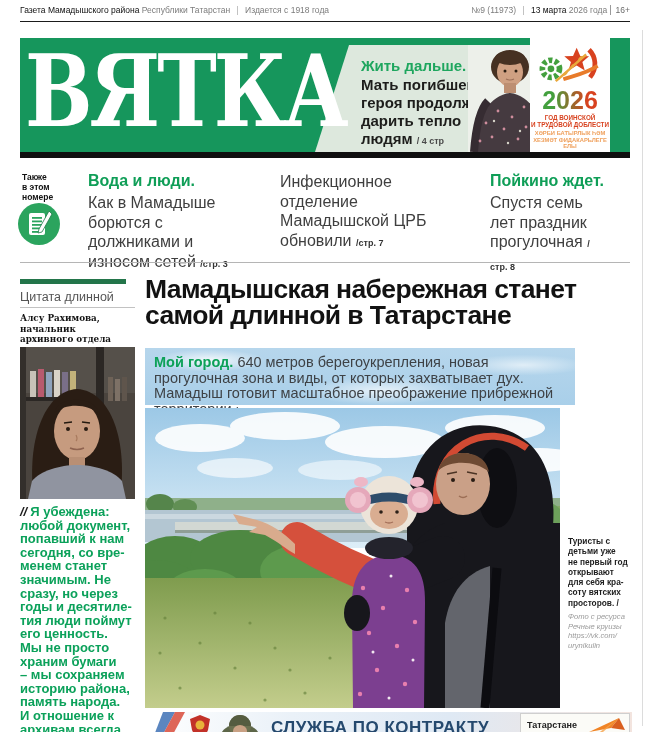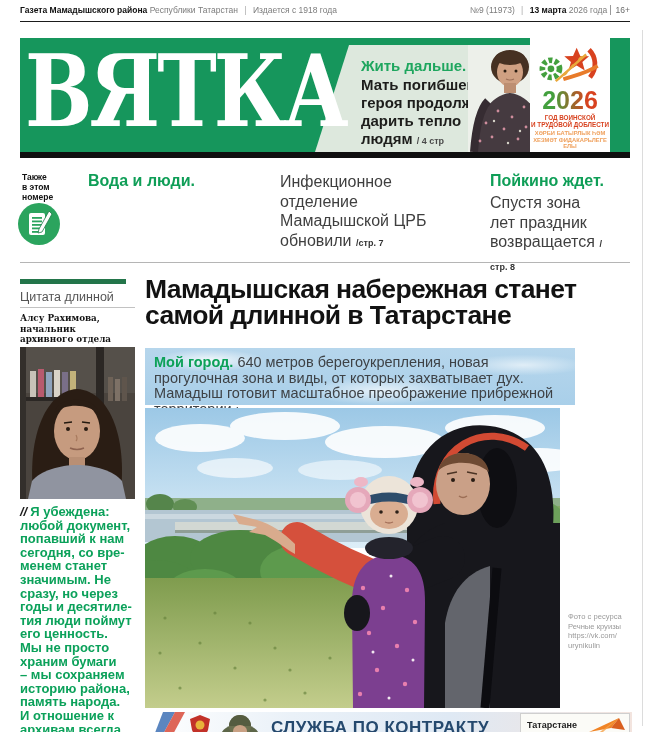--- a/index.html
+++ b/index.html
@@ -4,21 +4,21 @@
 <style>
   html,body{margin:0;padding:0;background:#fff;}
   .page{position:relative;width:650px;height:732px;overflow:hidden;background:#fff;
         font-family:"Liberation Sans",sans-serif;color:#222;}
   .pl{white-space:pre-line;}
 
   
   .topbar{position:absolute;left:20px;top:5px;width:610px;height:14px;font-size:8.5px;color:#7c7c7c;}
   .tb-left{position:absolute;left:0;top:0;}
   .tb-right{position:absolute;right:0;top:0;}
-  .tb-bold{color:#101010;font-weight:bold;}
+  .tb-bold{color:#101010;font-weight:normal;}
   .tb-sep{margin:0 4px;color:#aaa;}
   .tb-age{border-left:1px solid #9a9a9a;padding-left:5px;margin-left:0;color:#6b6b6b;}
   .topbar-rule{position:absolute;left:20px;top:21px;width:610px;border-top:1.5px solid #1b1b1b;}
 
   
   .masthead{position:absolute;left:20px;top:38px;width:610px;height:114px;background:#16965c;}
   .mast-bar{position:absolute;left:20px;top:152px;width:610px;height:6px;background:#0f0f0f;}
   .logo{position:absolute;left:5px;top:3px;z-index:2;font-family:"DejaVu Serif",serif;font-weight:bold;
         font-size:80px;line-height:80px;letter-spacing:-3px;color:#ffffff;
         transform:scaleY(1.25);transform-origin:0 0;}
@@ -68,21 +68,21 @@
         background:
           radial-gradient(ellipse 80px 16px at 15% 22%, rgba(255,255,255,.85), transparent 70%),
           radial-gradient(ellipse 110px 20px at 55% 75%, rgba(255,255,255,.7), transparent 70%),
           radial-gradient(ellipse 90px 15px at 88% 30%, rgba(255,255,255,.6), transparent 70%),
           linear-gradient(180deg,#b6d6ec,#a9cfe9);}
   .sf-kicker{font-weight:bold;color:#0ca158;margin-top:42px;}
   .sf-ref{font-size:9px;font-weight:bold;color:#333;}
   .main-photo{position:absolute;left:145px;top:408px;width:415px;height:300px;}
   .caption{position:absolute;left:568px;top:536px;width:66px;font-size:8.3px;line-height:10.3px;
         font-weight:bold;color:#1d1d1d;}
-  .credit{position:absolute;left:568px;top:612px;width:66px;font-size:7.6px;line-height:9.6px;color:#9a9a9a;}
+  .credit{position:absolute;left:568px;top:612px;width:66px;font-size:7.6px;line-height:9.6px;color:#9a9a9a;font-style:italic;}
 
   
   .banner{position:absolute;left:145px;top:712px;width:487px;height:26px;
         background:linear-gradient(100deg,#ffffff 0%,#eaf1f8 30%,#dfe9f4 62%,#f3e4de 100%);}
   .banner-flag{position:absolute;left:0;top:0;width:40px;height:26px;}
   .banner-emblem{position:absolute;left:44px;top:2px;width:22px;height:24px;}
   .banner-soldier{position:absolute;left:72px;top:0;width:46px;height:28px;}
   .banner-title{position:absolute;left:126px;top:6px;font-size:17px;font-weight:bold;
         letter-spacing:.5px;color:#25496e;}
   .banner-box{position:absolute;right:2px;top:1px;width:110px;height:24px;background:#fbfbf7;
@@ -183,27 +183,28 @@
         <rect x="14" y="17.5" width="10" height="1.8"></rect>
         <rect x="14" y="21" width="10" height="1.8"></rect>
         <rect x="14" y="24.5" width="10" height="1.8"></rect>
         <rect x="14" y="28" width="7" height="1.8"></rect>
       </g>
     <polygon points="31,8 34,11 24,29 20,30 21,26" fill="#fdfdfd" stroke="#1c7a46" stroke-width="0.8"></polygon>
   </svg>
 
   <div class="also-col also-col1">
     <div class="also-kicker">Вода и люди.</div>
+    <div class="also-text"><span>Как в Мамадыше борются с должниками и износом сетей</span> <span class="also-page">/стр. 3</span></div>
   </div>
   <div class="also-col also-col2">
     <div class="also-text"><span>Инфекционное отделение Мамадышской ЦРБ обновили</span> <span class="also-page">/стр. 7</span></div>
   </div>
   <div class="also-col also-col3">
     <div class="also-kicker">Пойкино ждет.</div>
-    <div class="also-text"><span>Спустя зона лет праздник возвращается</span> <span class="also-page">/стр. 8</span></div>
+    <div class="also-text"><span>Спустя семь лет праздник прогулочная</span> <span class="also-page">/стр. 8</span></div>
   </div>
   <div class="divider"></div>
 
   <div class="quote-bar"></div>
   <div class="quote-section">Цитата длинной</div>
   <div class="quote-rule"></div>
   <div class="quote-author pl">Алсу Рахимова, начальник
 архивного отдела исполкома
 Мамадышского района:</div>
   <svg class="quote-photo" viewBox="0 0 115 152" preserveAspectRatio="none">
@@ -358,20 +359,27 @@
     <circle cx="213" cy="92" r="13" fill="#e5a8ba"></circle>
       <circle cx="213" cy="92" r="8" fill="#f1c4d0"></circle>
     <circle cx="275" cy="92" r="13" fill="#e5a8ba"></circle>
       <circle cx="275" cy="92" r="8" fill="#f1c4d0"></circle>
     <circle cx="236" cy="104" r="1.8" fill="#2c2018"></circle>
       <circle cx="252" cy="104" r="1.8" fill="#2c2018"></circle>
     <path d="M240 114 Q244 116 248 114" stroke="#a4705a" stroke-width="1.3" fill="none"></path>
     <ellipse cx="212" cy="205" rx="13" ry="18" fill="#17171c"></ellipse>
   </svg>
 
+  <div class="caption pl">Туристы с
+детьми уже
+не первый год
+открывают
+для себя кра-
+соту вятских
+просторов. /</div>
   <div class="credit pl">Фото с ресурса
 Речные круизы
 https://vk.com/
 urynikulin</div>
 
   <div class="banner">
     <svg class="banner-flag" viewBox="0 0 40 26">
       <polygon points="0,0 18,0 8,26 0,26" fill="#ffffff"></polygon>
       <polygon points="18,0 30,0 16,26 8,26" fill="#5b86c0"></polygon>
       <polygon points="30,0 40,0 26,26 16,26" fill="#d84a3a" opacity=".85"></polygon>

